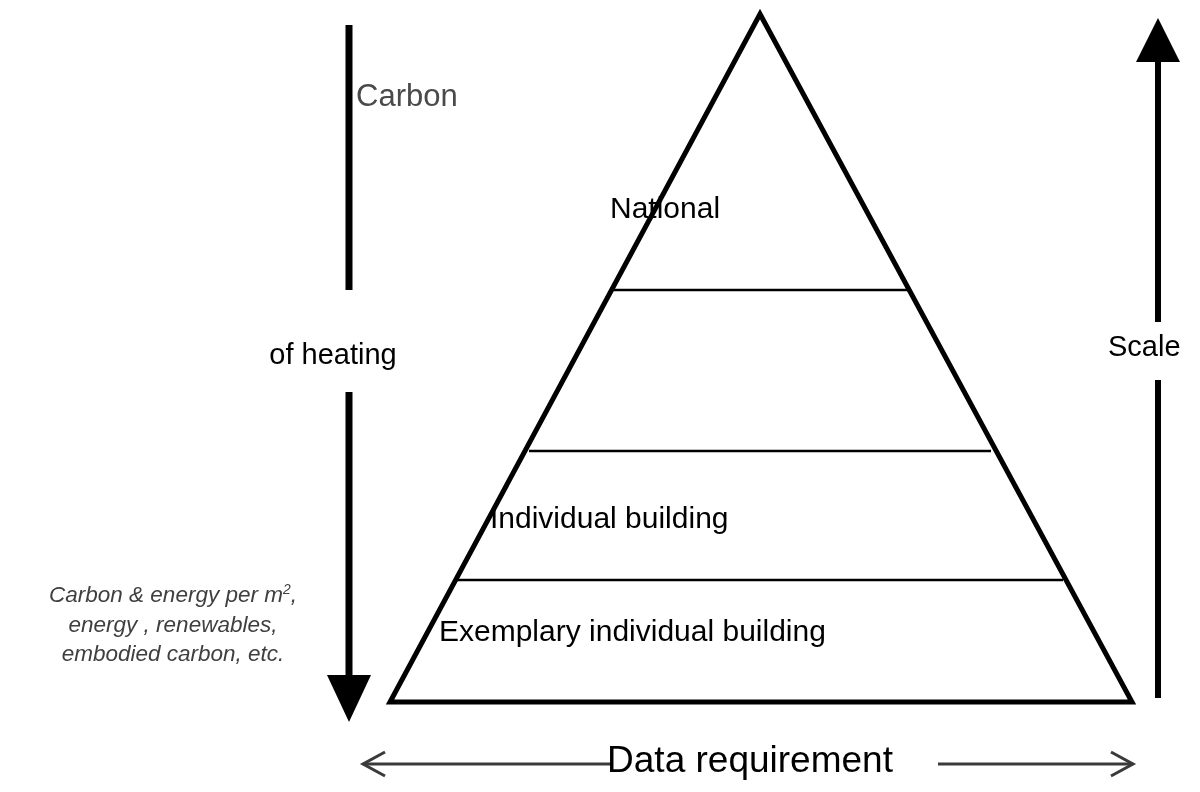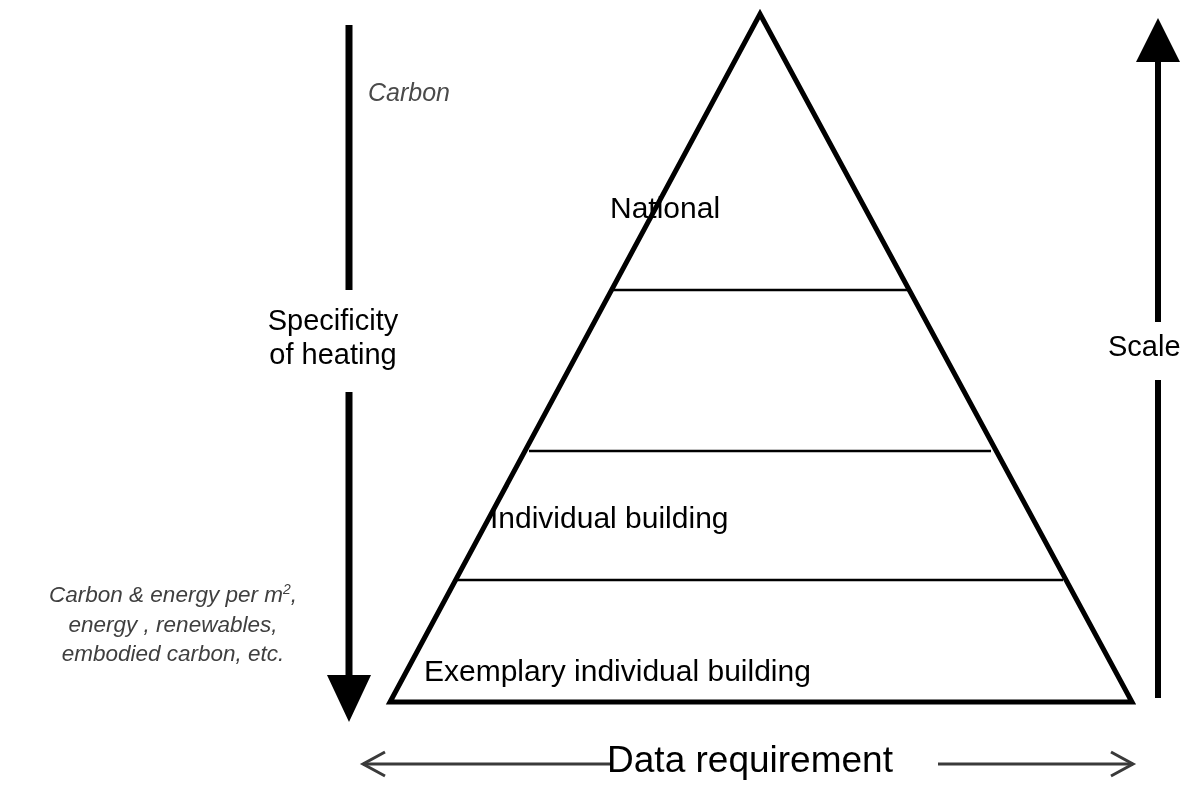--- a/index.html
+++ b/index.html
@@ -37,28 +37,27 @@
 
   
   .tier-label {
     font-size: 30px;
     color: #000;
     font-family: "Liberation Sans", sans-serif;
   }
   #tier-national   { left: 610px; top: 190px;  width: 300px; }
   #tier-sector     { left: 560px; top: 327px;  width: 400px; font-size: 30px; }
   #tier-individual { left: 490px; top: 500px;  width: 540px; }
-  #tier-exemplary  { left: 424px; top: 613px;  width: 680px; margin-top: 40px; }
+  #tier-exemplary  { left: 439px; top: 613px;  width: 680px; }
 
   
   #label-carbon {
-    left: 368px;
+    left: 356px;
     top: 78px;
-    font-size: 25px;
-    font-style: italic;
+    font-size: 31px;
     color: #4a4a4a;
     font-family: "Liberation Sans", sans-serif;
   }
   #label-specificity {
     left: 238px;
     top: 303px;
     width: 190px;
     text-align: center;
     font-size: 29px;
     color: #000;
@@ -130,21 +129,21 @@
 
   <div class="lbl tier-label" id="tier-national">National</div>
 
 
   <div class="lbl tier-label" id="tier-individual">Individual building</div>
 
   <div class="lbl tier-label" id="tier-exemplary">Exemplary individual building</div>
 
   <div class="lbl" id="label-carbon">Carbon</div>
 
-  <div class="lbl" id="label-specificity"><span>Specificity</span><br><span>of heating</span></div>
+  <div class="lbl" id="label-specificity"><br><span>of heating</span></div>
 
   <div class="lbl" id="label-metrics-detail"><span><span>Carbon &amp; energy per m</span><sup>2</sup><span>,</span></span><br><span>energy , renewables,</span><br><span>embodied carbon, etc.</span></div>
 
   <div class="lbl" id="label-scale">Scale</div>
 
   <div class="lbl" id="label-data-requirement">Data requirement</div>
 
 </div>
 
 </body></html>

